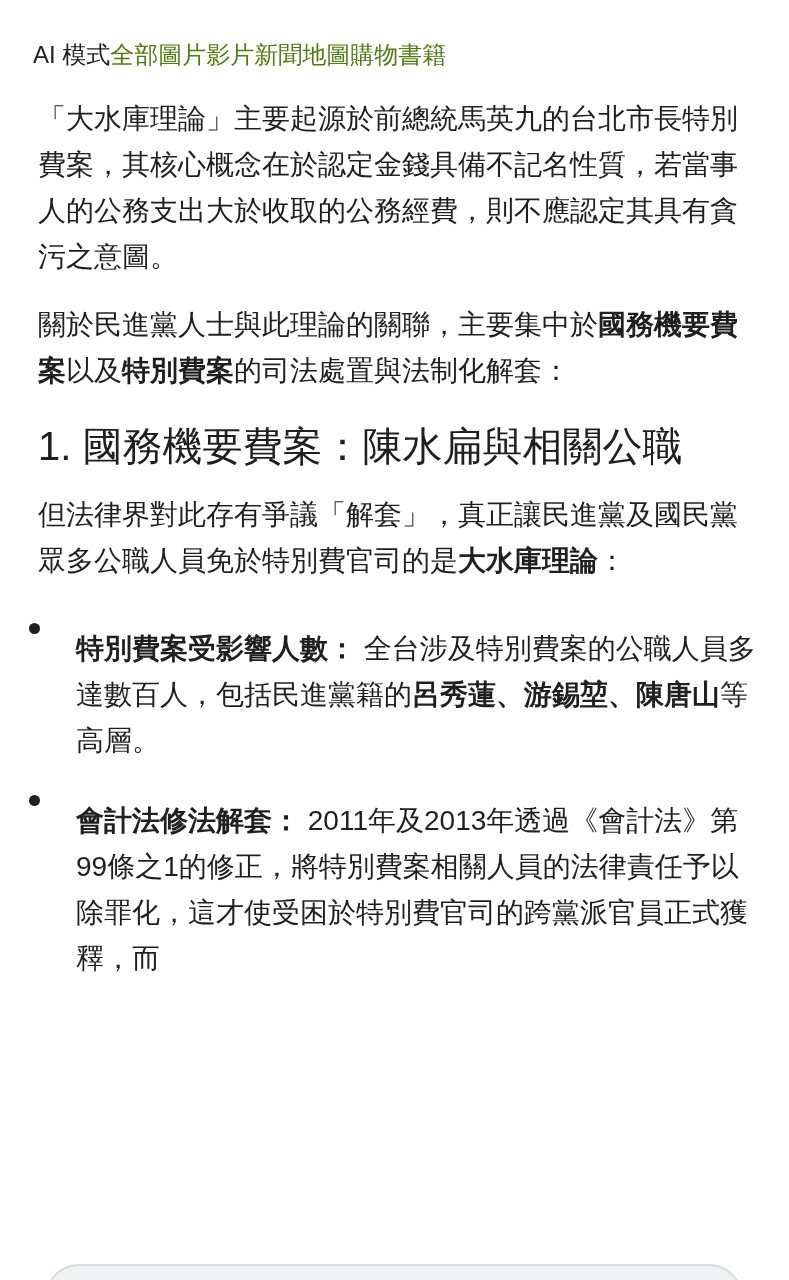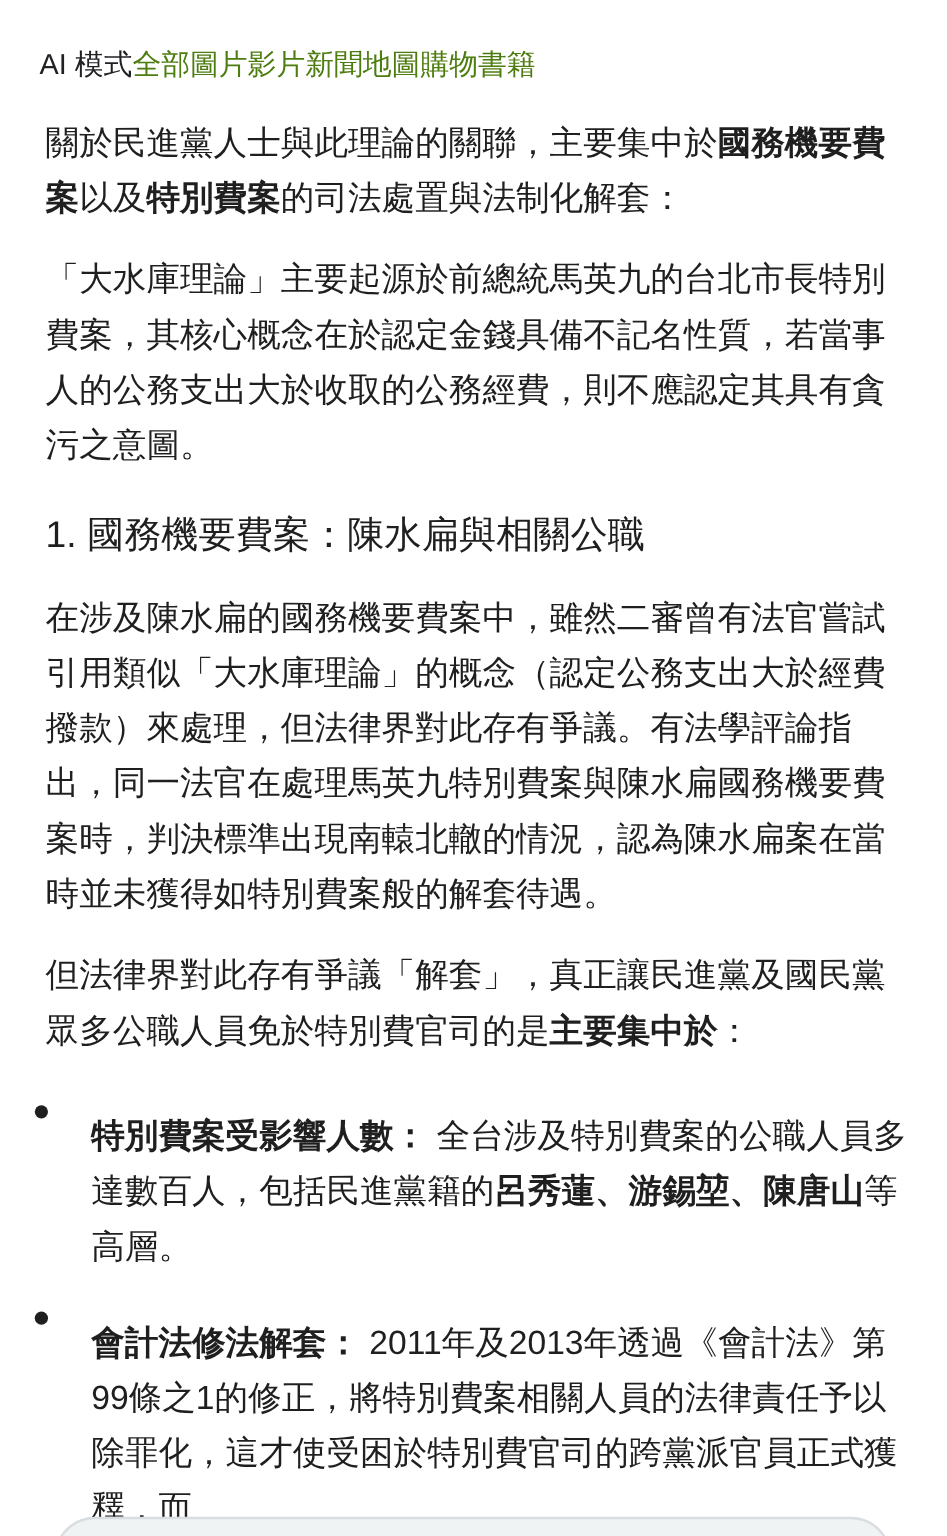--- a/index.html
+++ b/index.html
@@ -28,21 +28,21 @@
   }
   .tab.active { color: #202124; }
   
   main { padding: 26px 29px 0 38px; }
   .para {
     font-size: 28px; line-height: 46px;
     margin: 0 0 22px 0;
     text-align: left;
   }
   .heading {
-    font-size: 31px; font-weight: 400; line-height: 44px;
+    font-size: 40px; font-weight: 400; line-height: 44px;
     margin: 30px 0 24px 0;
     color: #1f1f1f;
   }
   strong { font-weight: 700; }
   ul.list { list-style: none; margin: 0; padding: 0; }
   li.item { display: flex; margin: 0 0 14px 0; }
   li.item:last-child { margin-bottom: 0; }
   .dot {
     flex: 0 0 11px; width: 11px; height: 11px;
     border-radius: 50%; background: #1f1f1f;
@@ -68,25 +68,24 @@
     <button class="tab">全部</button>
     <button class="tab">圖片</button>
     <button class="tab">影片</button>
     <button class="tab">新聞</button>
     <button class="tab">地圖</button>
     <button class="tab">購物</button>
     <button class="tab">書籍</button>
   </nav>
 
 <main id="content">
+    <p class="para"><span>「大水庫理論」主要起源於前總統馬英九的台北市長特別費案，其核心概念在於認定金錢具備不記名性質，若當事人的公務支出大於收取的公務經費，則不應認定其具有貪污之意圖。</span></p>
     <p class="para"><span>關於民進黨人士與此理論的關聯，主要集中於</span><strong>國務機要費案</strong><span>以及</span><strong>特別費案</strong><span>的司法處置與法制化解套：</span></p>
-    <p class="para"><span>「大水庫理論」主要起源於前總統馬英九的台北市長特別費案，其核心概念在於認定金錢具備不記名性質，若當事人的公務支出大於收取的公務經費，則不應認定其具有貪污之意圖。</span></p>
     <h2 class="heading">1. 國務機要費案：陳水扁與相關公職</h2>
-    <p class="para"><span>在涉及陳水扁的國務機要費案中，雖然二審曾有法官嘗試引用類似「大水庫理論」的概念（認定公務支出大於經費撥款）來處理，但法律界對此存有爭議。有法學評論指出，同一法官在處理馬英九特別費案與陳水扁國務機要費案時，判決標準出現南轅北轍的情況，認為陳水扁案在當時並未獲得如特別費案般的解套待遇。</span></p>
-    <p class="para"><span>但法律界對此存有爭議「解套」，真正讓民進黨及國民黨眾多公職人員免於特別費官司的是</span><strong>主要集中於</strong><span>：</span></p>
+    <p class="para"><span>但法律界對此存有爭議「解套」，真正讓民進黨及國民黨眾多公職人員免於特別費官司的是</span><strong>大水庫理論</strong><span>：</span></p>
     <ul class="list">
       <li class="item">
         <span class="dot"></span>
         <div class="li-text"><strong>特別費案受影響人數：</strong><span> 全台涉及特別費案的公職人員多達數百人，包括民進黨籍的</span><strong>呂秀蓮、游錫堃、陳唐山</strong><span>等高層。</span></div>
       </li>
       <li class="item">
         <span class="dot"></span>
         <div class="li-text"><strong>會計法修法解套：</strong><span> 2011年及2013年透過《會計法》第99條之1的修正，將特別費案相關人員的法律責任予以除罪化，這才使受困於特別費官司的跨黨派官員正式獲釋，而</span></div>
       </li>
     </ul>

